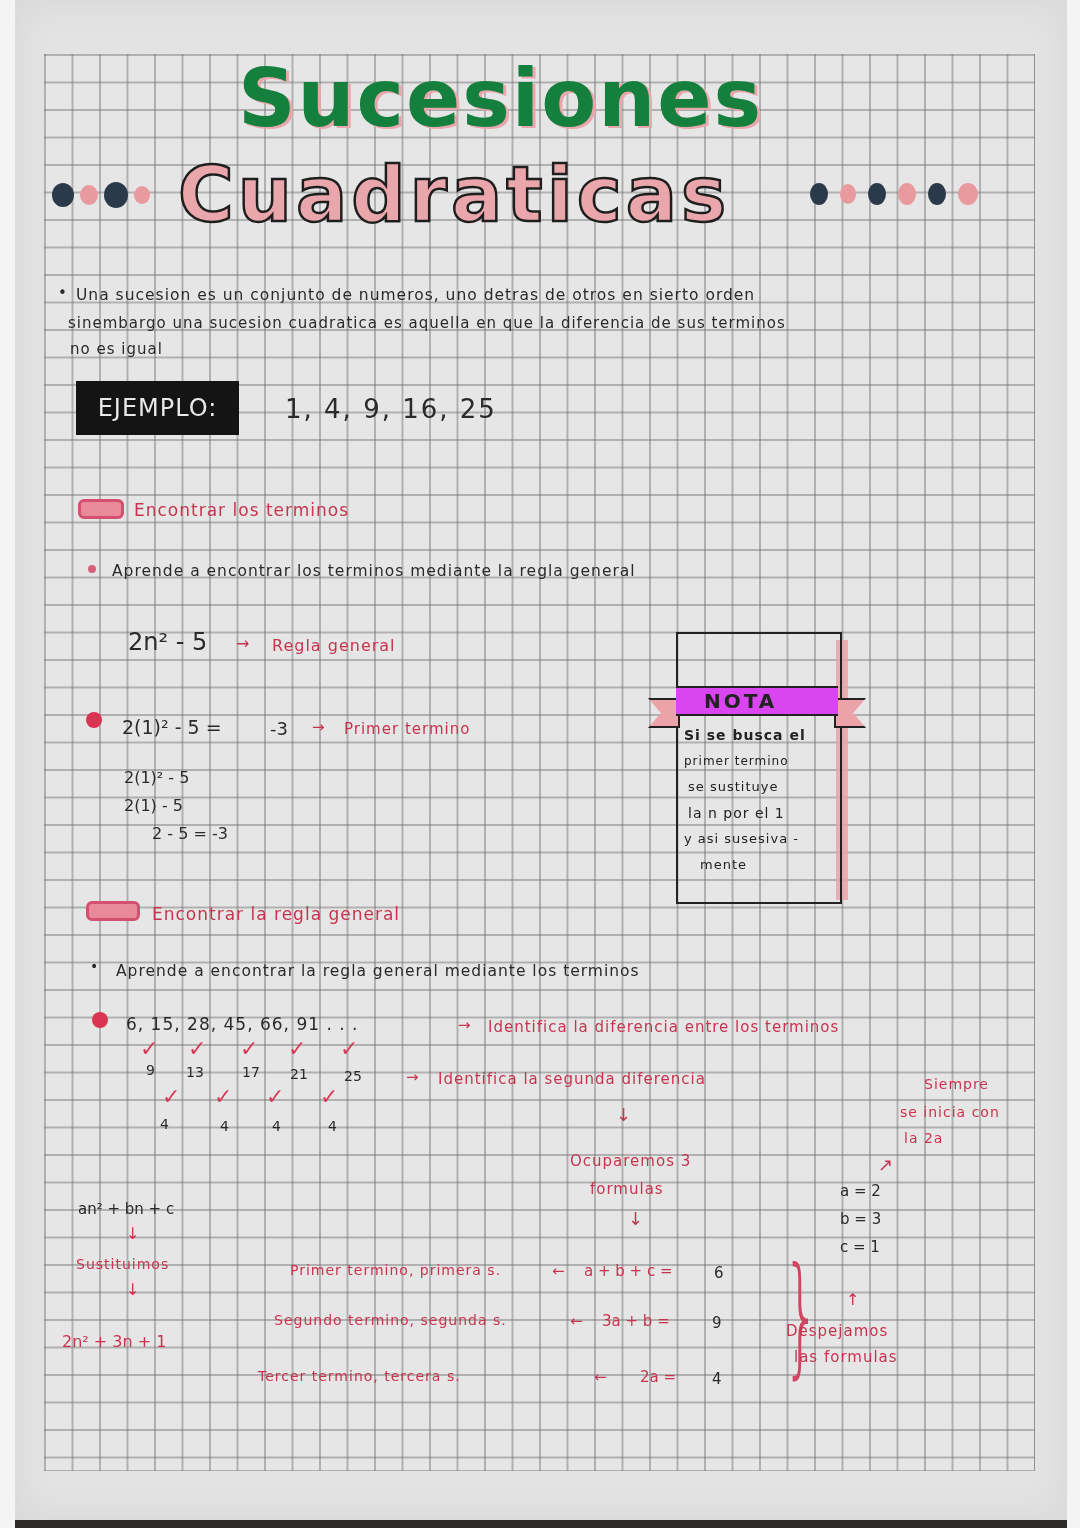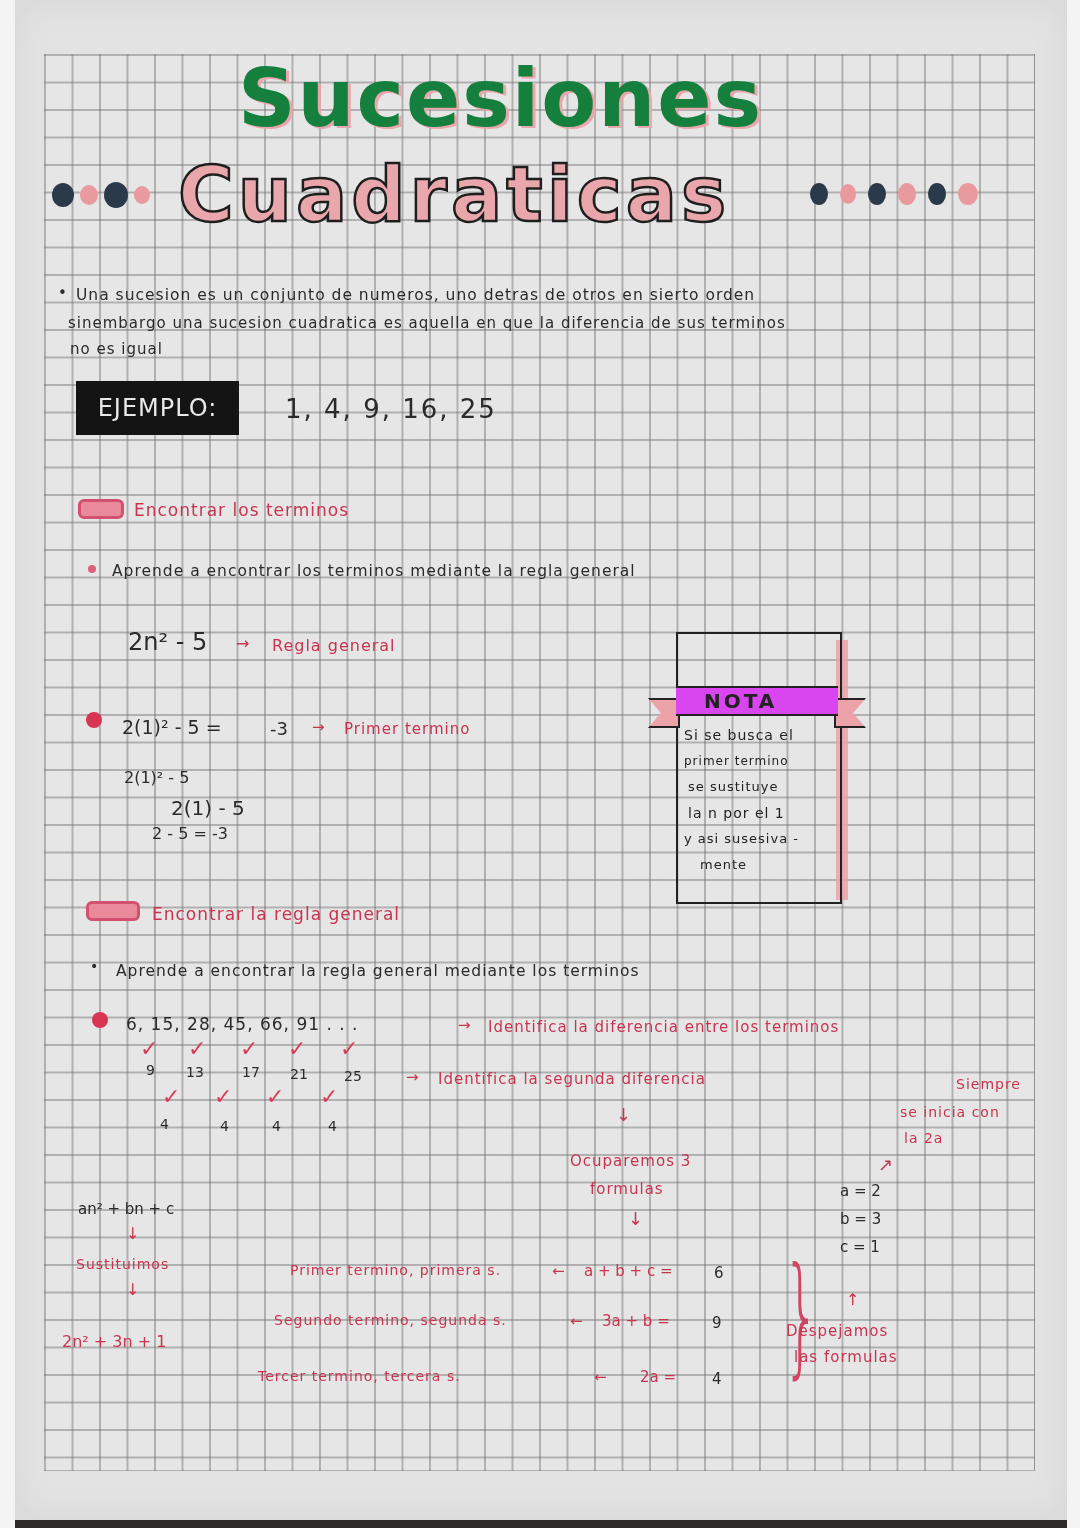--- a/index.html
+++ b/index.html
@@ -127,29 +127,29 @@
 <div class="abs pink" style="left:236px; top:634px; font-size:16px;">→</div>
 <div class="abs pink hand" style="left:272px; top:636px; font-size:16px;">Regla general</div>
 
 <div class="abs" style="left:86px; top:712px;"><span class="num-circle"></span></div>
 <div class="abs ink" style="left:122px; top:716px; font-size:19px;">2(1)² - 5 =</div>
 <div class="abs ink" style="left:270px; top:718px; font-size:18px;">-3</div>
 <div class="abs pink" style="left:312px; top:718px; font-size:15px;">→</div>
 <div class="abs pink hand" style="left:344px; top:720px; font-size:15px;">Primer termino</div>
 
 <div class="abs ink" style="left:124px; top:768px; font-size:16px;">2(1)² - 5</div>
-<div class="abs ink" style="left:124px; top:796px; font-size:20px;margin-left:47px;">2(1) - 5</div>
+<div class="abs ink" style="left:124px; top:796px; font-size:16px;">2(1) - 5</div>
 <div class="abs ink" style="left:152px; top:824px; font-size:16px;">2 - 5 = -3</div>
 
 <div class="abs nota-shadow"></div>
 <div class="abs nota-box"></div>
 <div class="abs ribbon" style="left:648px; top:698px; clip-path:polygon(0 0,100% 0,100% 100%,0 100%,40% 50%);"></div>
 <div class="abs ribbon" style="left:834px; top:698px; clip-path:polygon(0 0,100% 0,60% 50%,100% 100%,0 100%);"></div>
 <div class="abs nota-banner">NOTA</div>
-<div class="abs nota-text" style="left:684px; top:722px;">Si se busca el</div>
+<div class="abs nota-text" style="left:684px; top:722px;font-weight:bold;">Si se busca el</div>
 <div class="abs nota-text" style="left:684px; top:748px; font-size:12px;">primer termino</div>
 <div class="abs nota-text" style="left:688px; top:774px; font-size:13px;">se sustituye</div>
 <div class="abs nota-text" style="left:688px; top:800px;">la n por el 1</div>
 <div class="abs nota-text" style="left:684px; top:826px; font-size:13px;">y asi susesiva -</div>
 <div class="abs nota-text" style="left:700px; top:852px; font-size:13px;">mente</div>
 
 <div class="abs" style="left:86px; top:900px;"><span class="arrow-shape" style="width:48px"></span></div>
 <div class="abs pink hand" style="left:152px; top:904px; font-size:17px;">Encontrar la regla general</div>
 
 <div class="abs ink" style="left:90px; top:958px; font-size:14px;">•</div>
@@ -182,21 +182,21 @@
 <div class="abs ink" style="left:160px; top:1116px; font-size:14px;">4</div>
 <div class="abs ink" style="left:220px; top:1118px; font-size:14px;">4</div>
 <div class="abs ink" style="left:272px; top:1118px; font-size:14px;">4</div>
 <div class="abs ink" style="left:328px; top:1118px; font-size:14px;">4</div>
 
 <div class="abs pink" style="left:616px; top:1104px; font-size:18px;">↓</div>
 <div class="abs pink hand" style="left:570px; top:1152px; font-size:15px;">Ocuparemos 3</div>
 <div class="abs pink hand" style="left:590px; top:1180px; font-size:15px;">formulas</div>
 <div class="abs pink" style="left:628px; top:1208px; font-size:18px;">↓</div>
 
-<div class="abs pink hand" style="left:956px; top:1076px; font-size:14px;">Siempre</div>
+<div class="abs pink hand" style="left:924px; top:1076px; font-size:14px;">Siempre</div>
 <div class="abs pink hand" style="left:900px; top:1104px; font-size:14px;">se inicia con</div>
 <div class="abs pink hand" style="left:904px; top:1130px; font-size:14px;">la 2a</div>
 <div class="abs pink" style="left:878px; top:1154px; font-size:18px;">↗</div>
 
 <div class="abs ink" style="left:840px; top:1182px; font-size:15px;">a = 2</div>
 <div class="abs ink" style="left:840px; top:1210px; font-size:15px;">b = 3</div>
 <div class="abs ink" style="left:840px; top:1238px; font-size:15px;">c = 1</div>
 <div class="abs pink" style="left:846px; top:1290px; font-size:16px;">↑</div>
 
 <div class="abs ink" style="left:78px; top:1200px; font-size:15px;">an² + bn + c</div>

